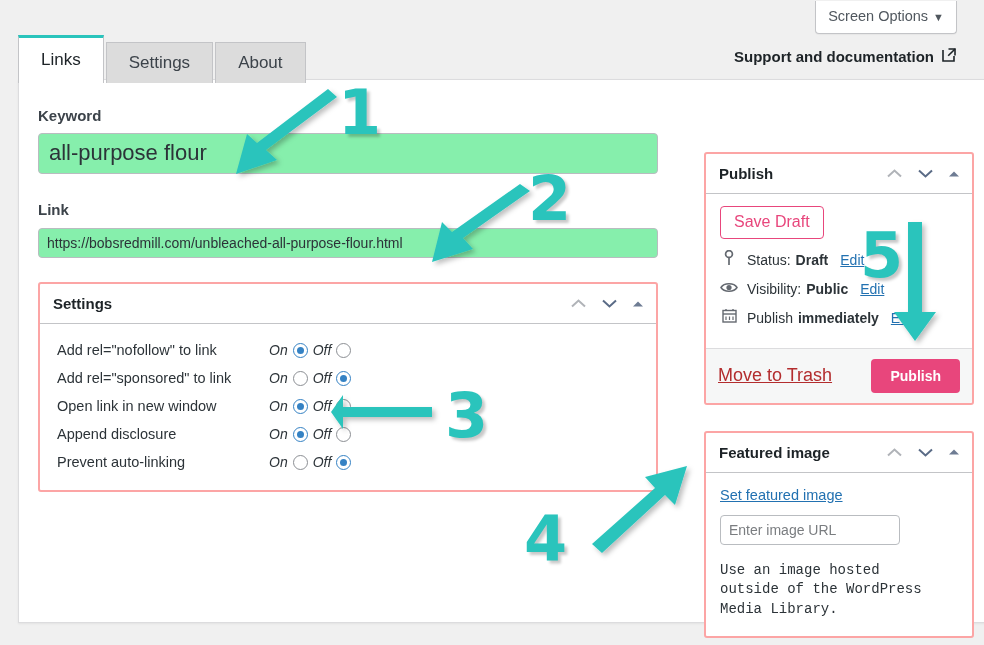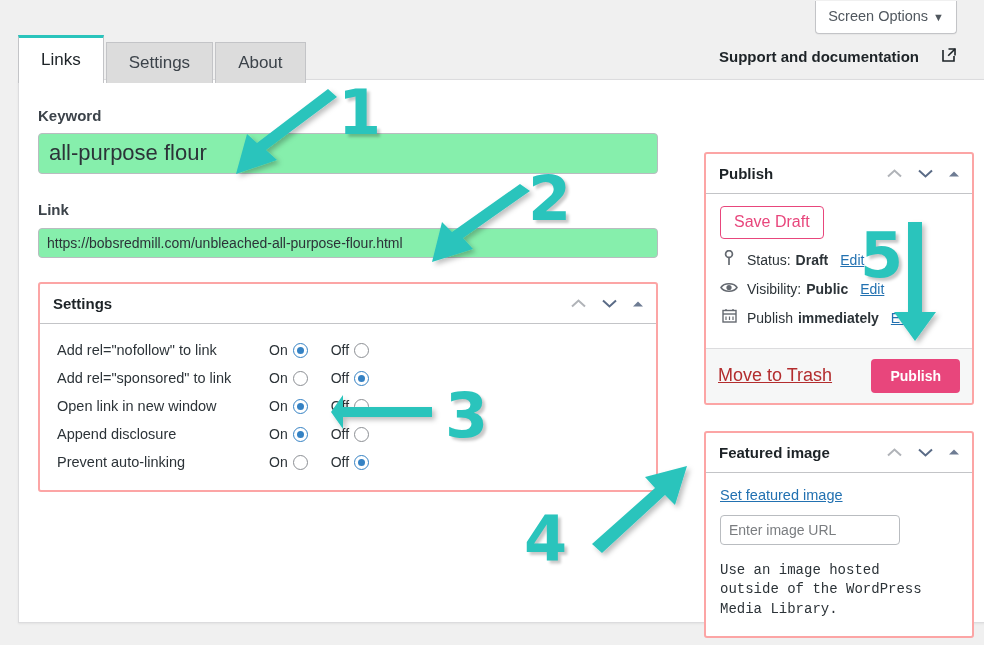--- a/index.html
+++ b/index.html
@@ -34,21 +34,21 @@
   }
   #screen-options-btn .caret { font-size: 11px; margin-left: 5px; }
 
   #support-link {
     position: absolute;
     top: 47px; right: 27px;
     font-size: 15px;
     font-weight: bold;
     color: #1d2327;
     text-decoration: none;
-    display: flex; align-items: center; gap: 22px;
+    display: flex; align-items: center; gap: 7px;
     cursor: pointer;
   }
   #support-link .ext { display: inline-block; }
 
   
   .tabs {
     position: absolute;
     left: 18px; top: 34px;
     display: flex;
     align-items: flex-end;
@@ -140,21 +140,21 @@
   .opt-row {
     display: flex;
     align-items: center;
     height: 28px;
   }
   .opt-name {
     width: 212px;
     font-size: 14.5px;
     color: #2c3338;
   }
-  .radio-group { display: flex; align-items: center; gap: 23px; }
+  .radio-group { display: flex; align-items: center; gap: 5px; font-style: italic; }
   .radio-pair { display: flex; align-items: center; gap: 5px; }
   .radio-pair span { font-size: 14px; color: #2c3338; }
   .radio {
     width: 15px; height: 15px;
     border: 1px solid #8c8f94;
     border-radius: 50%;
     background: #fff;
     display: inline-block;
     position: relative;
     cursor: pointer;

